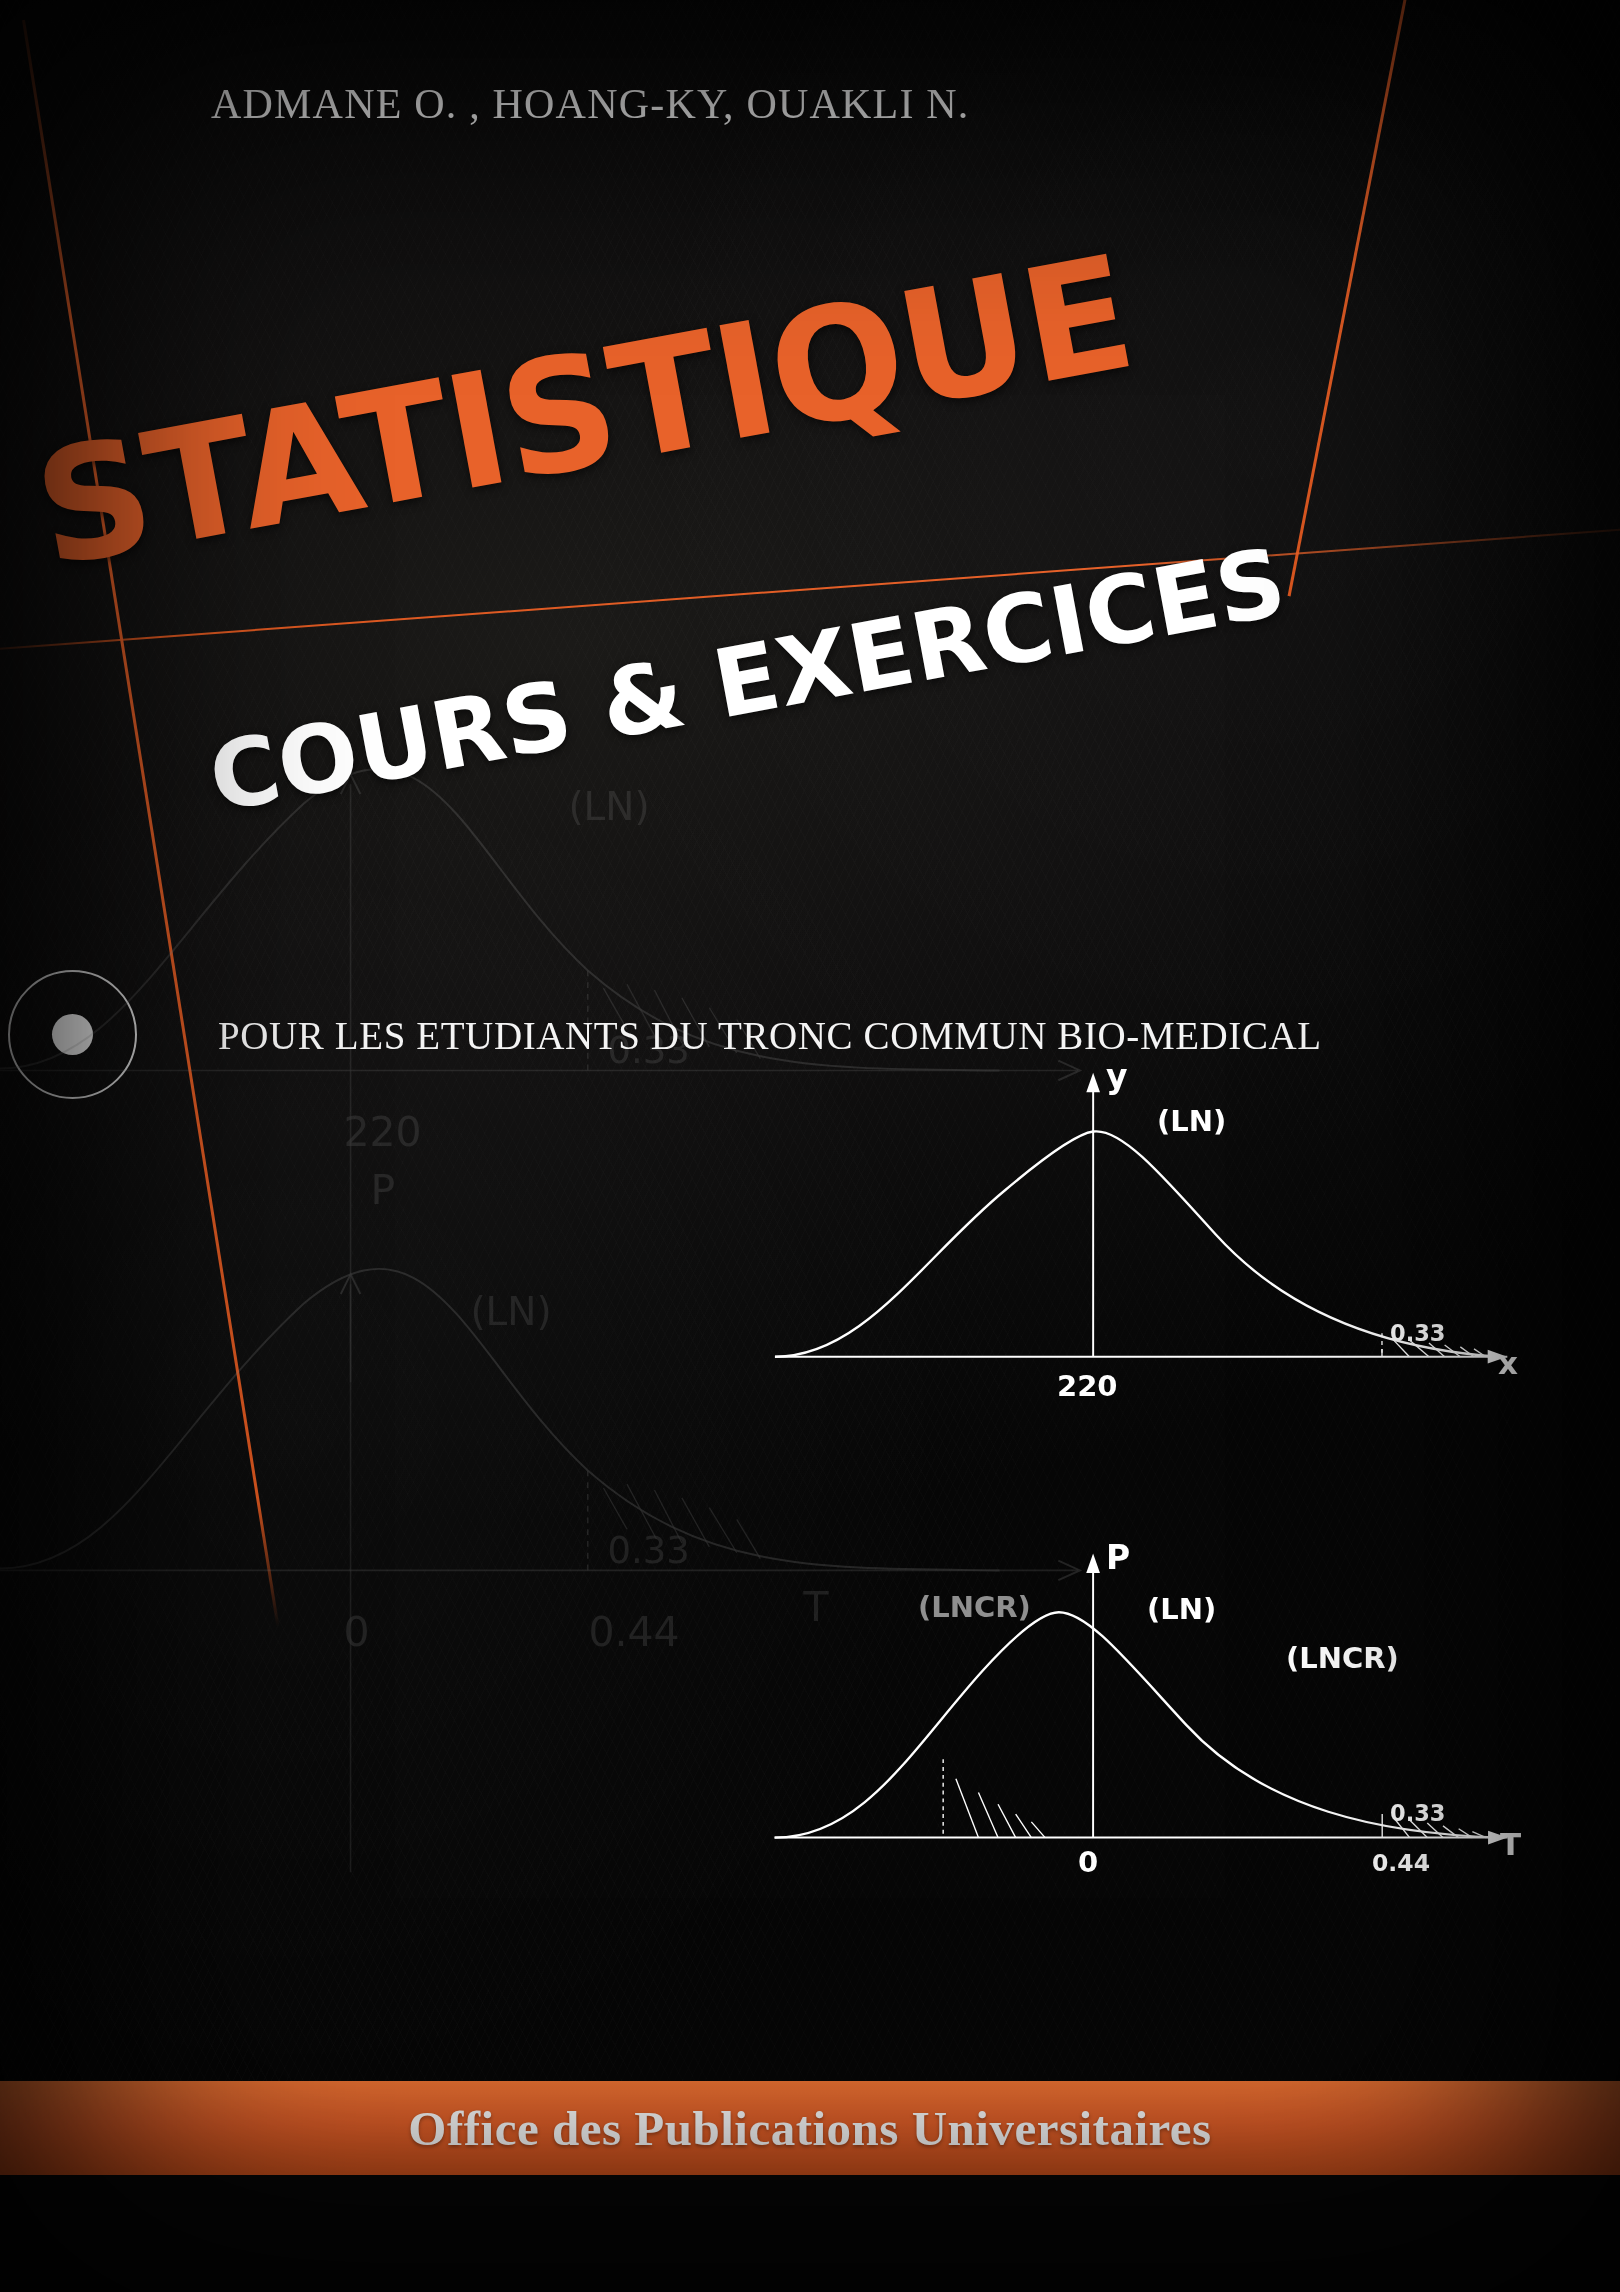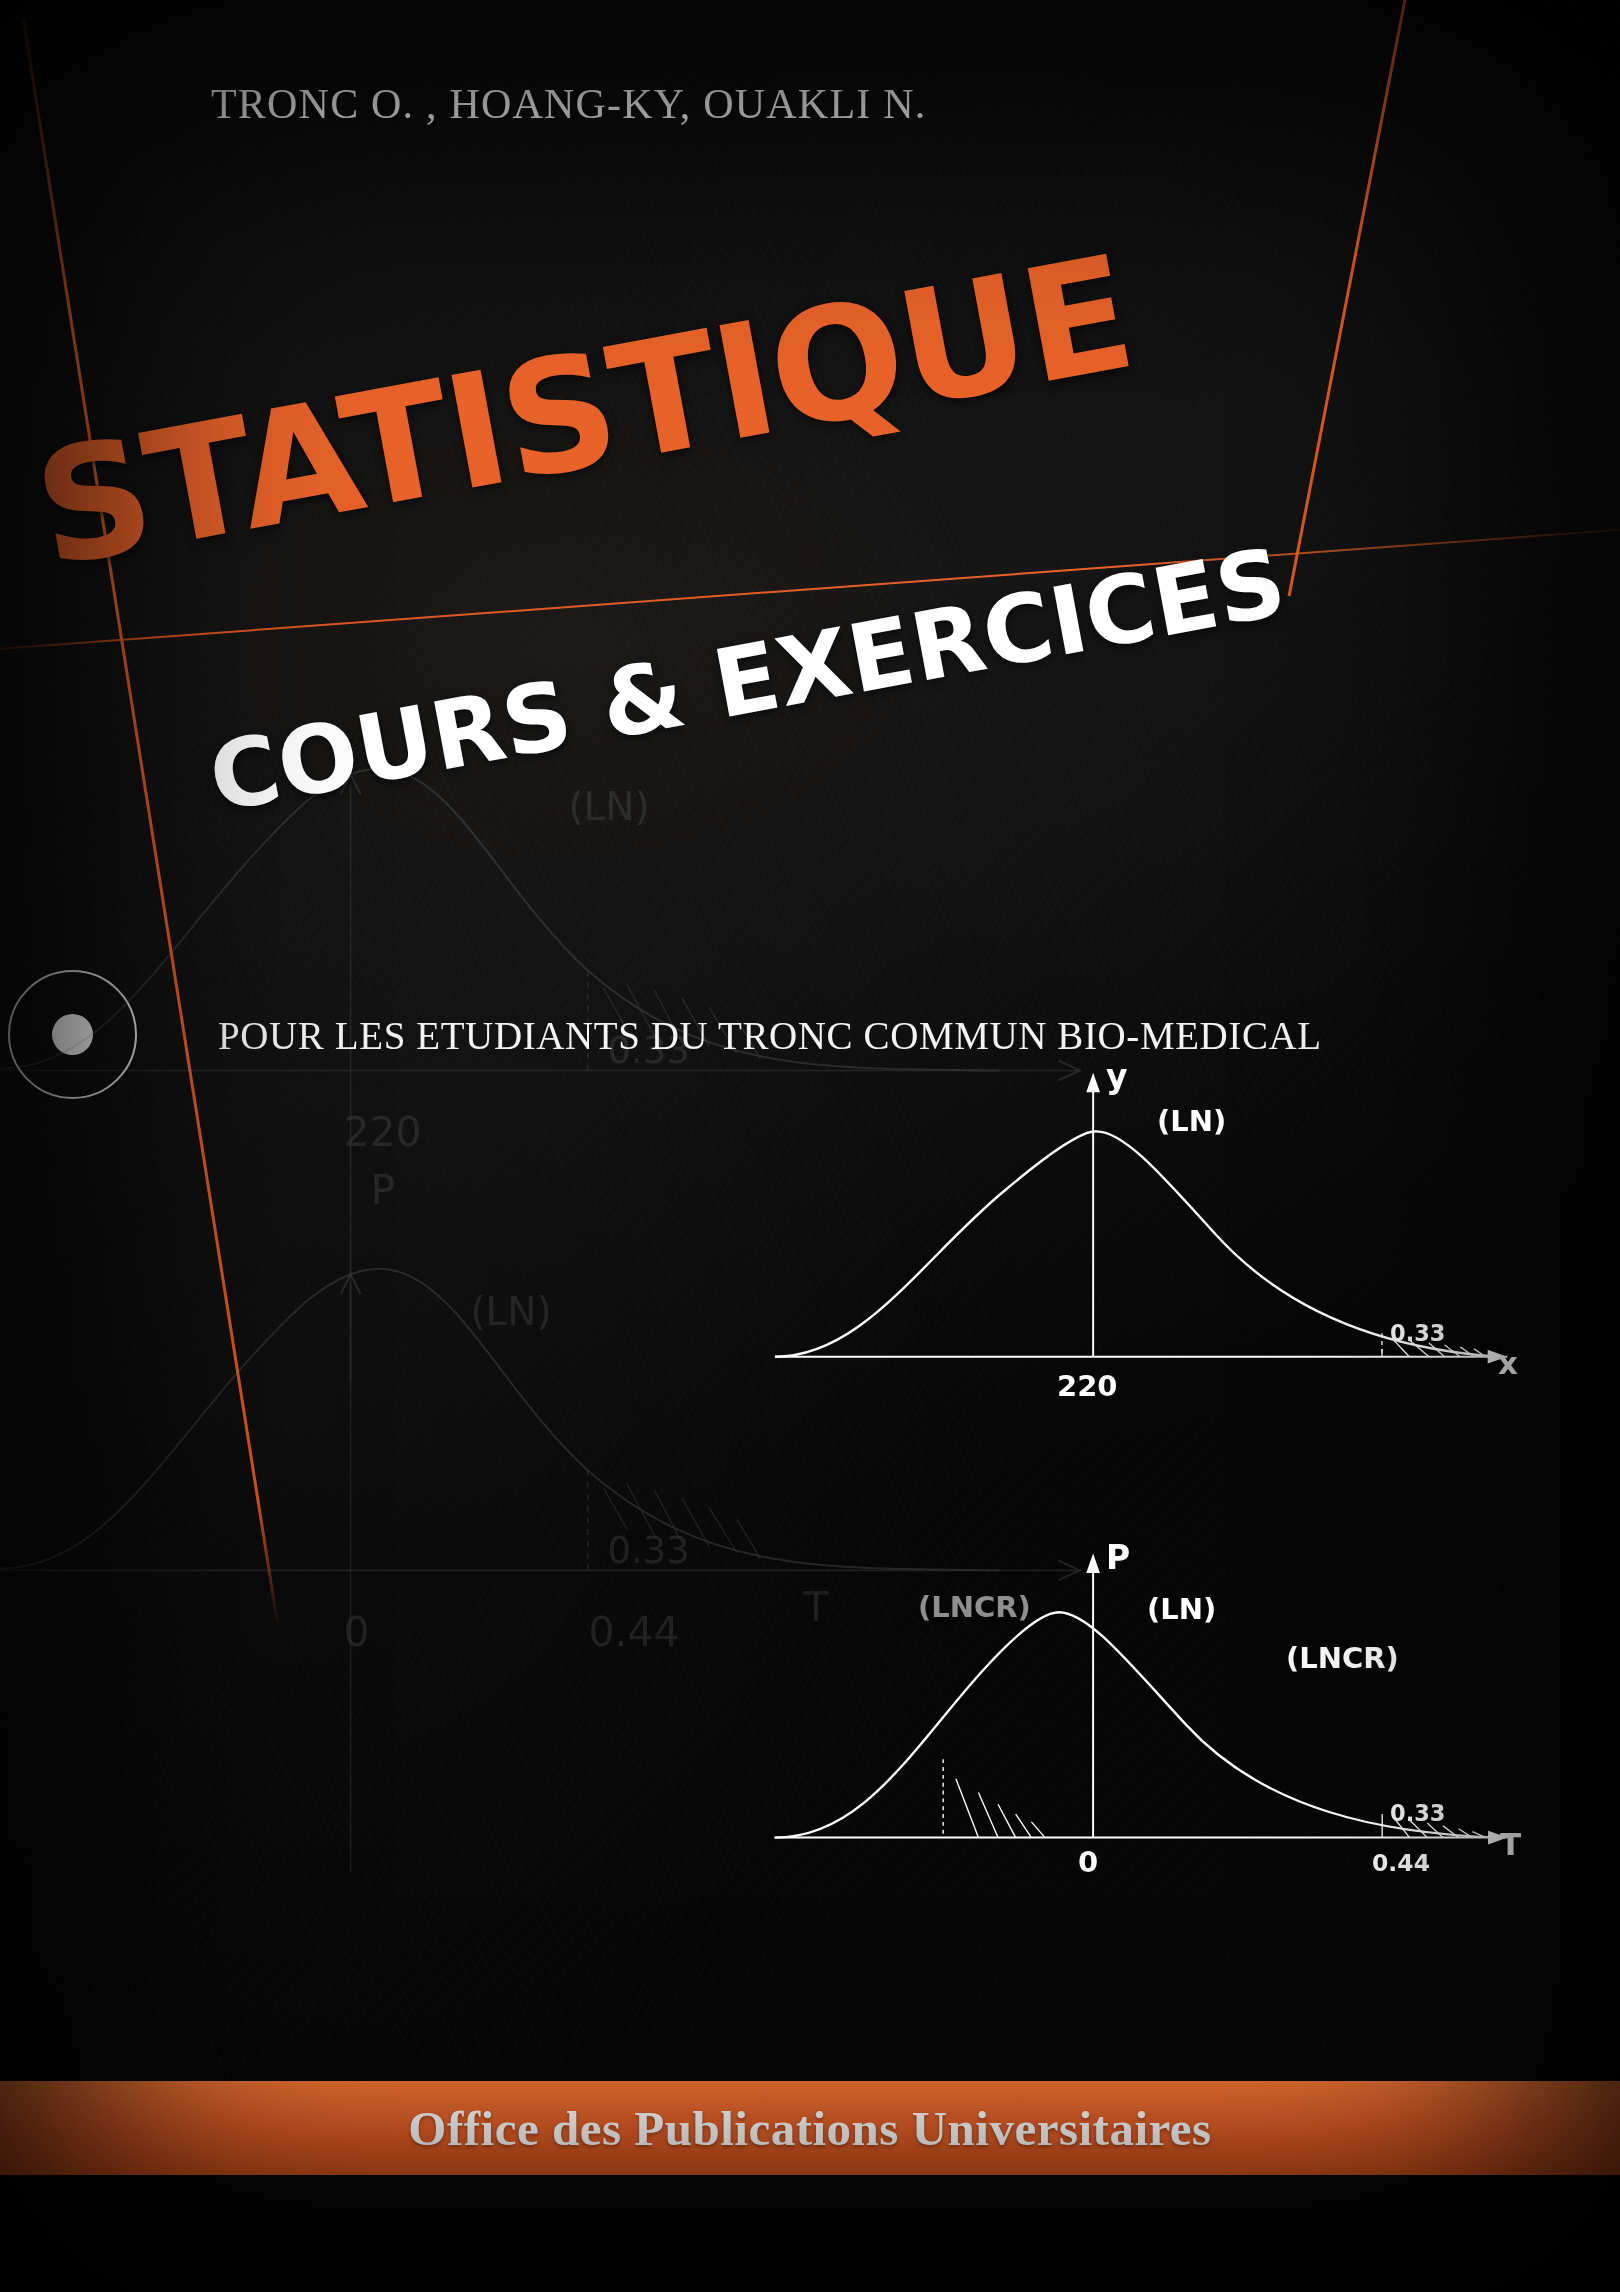--- a/index.html
+++ b/index.html
@@ -288,21 +288,21 @@
     <div class="lbl-ghost" style="left:627px; top:284px; font-size:37px;">0.33</div>
     <div class="lbl-ghost" style="left:363px; top:363px; font-size:41px;">220</div>
     <div class="lbl-ghost" style="left:390px; top:421px; font-size:41px;">P</div>
     <div class="lbl-ghost" style="left:490px; top:544px; font-size:39px;">(LN)</div>
     <div class="lbl-ghost" style="left:627px; top:784px; font-size:37px;">0.33</div>
     <div class="lbl-ghost" style="left:823px; top:838px; font-size:41px;">T</div>
     <div class="lbl-ghost" style="left:363px; top:863px; font-size:41px;">0</div>
     <div class="lbl-ghost" style="left:608px; top:863px; font-size:41px;">0.44</div>
   </div>
 
-  <div class="authors">TRONC O. , HOANG-KY, OUAKLI N.</div>
+  <div class="authors">ADMANE O. , HOANG-KY, OUAKLI N.</div>
 
   <div class="title-main">STATISTIQUE</div>
   <div class="title-sub">COURS &amp; EXERCICES</div>
   <div class="audience">POUR LES ETUDIANTS DU TRONC COMMUN BIO-MEDICAL</div>
 
   <div class="chart-top">
     <svg width="784" height="421" viewBox="0 0 800 430">
       <g stroke="#ffffff" fill="none" stroke-width="2.4">
         <path d="M20,300 C110,300 170,200 255,130 C300,92 330,72 345,70 C372,66 410,108 470,175 C540,252 640,292 760,300"></path>
       </g>

